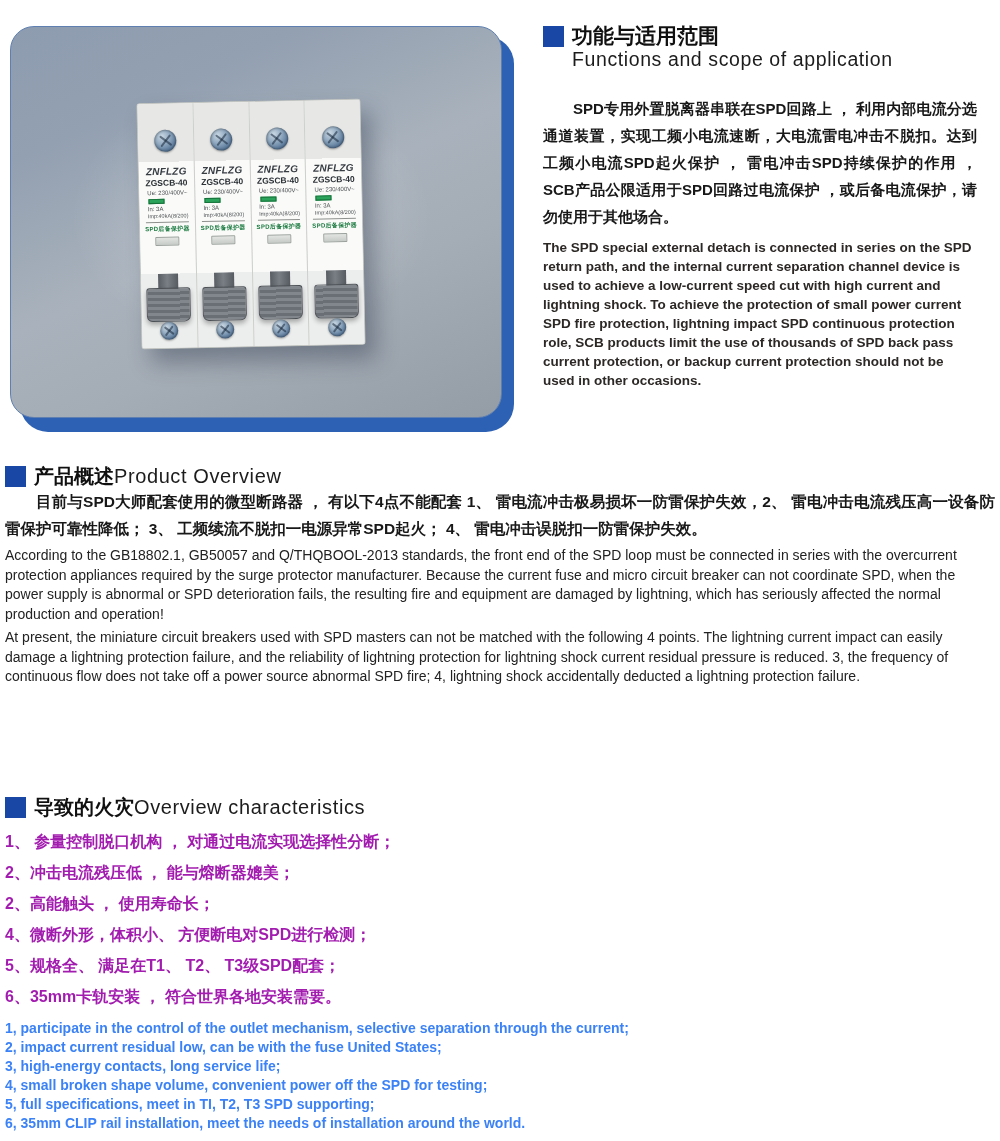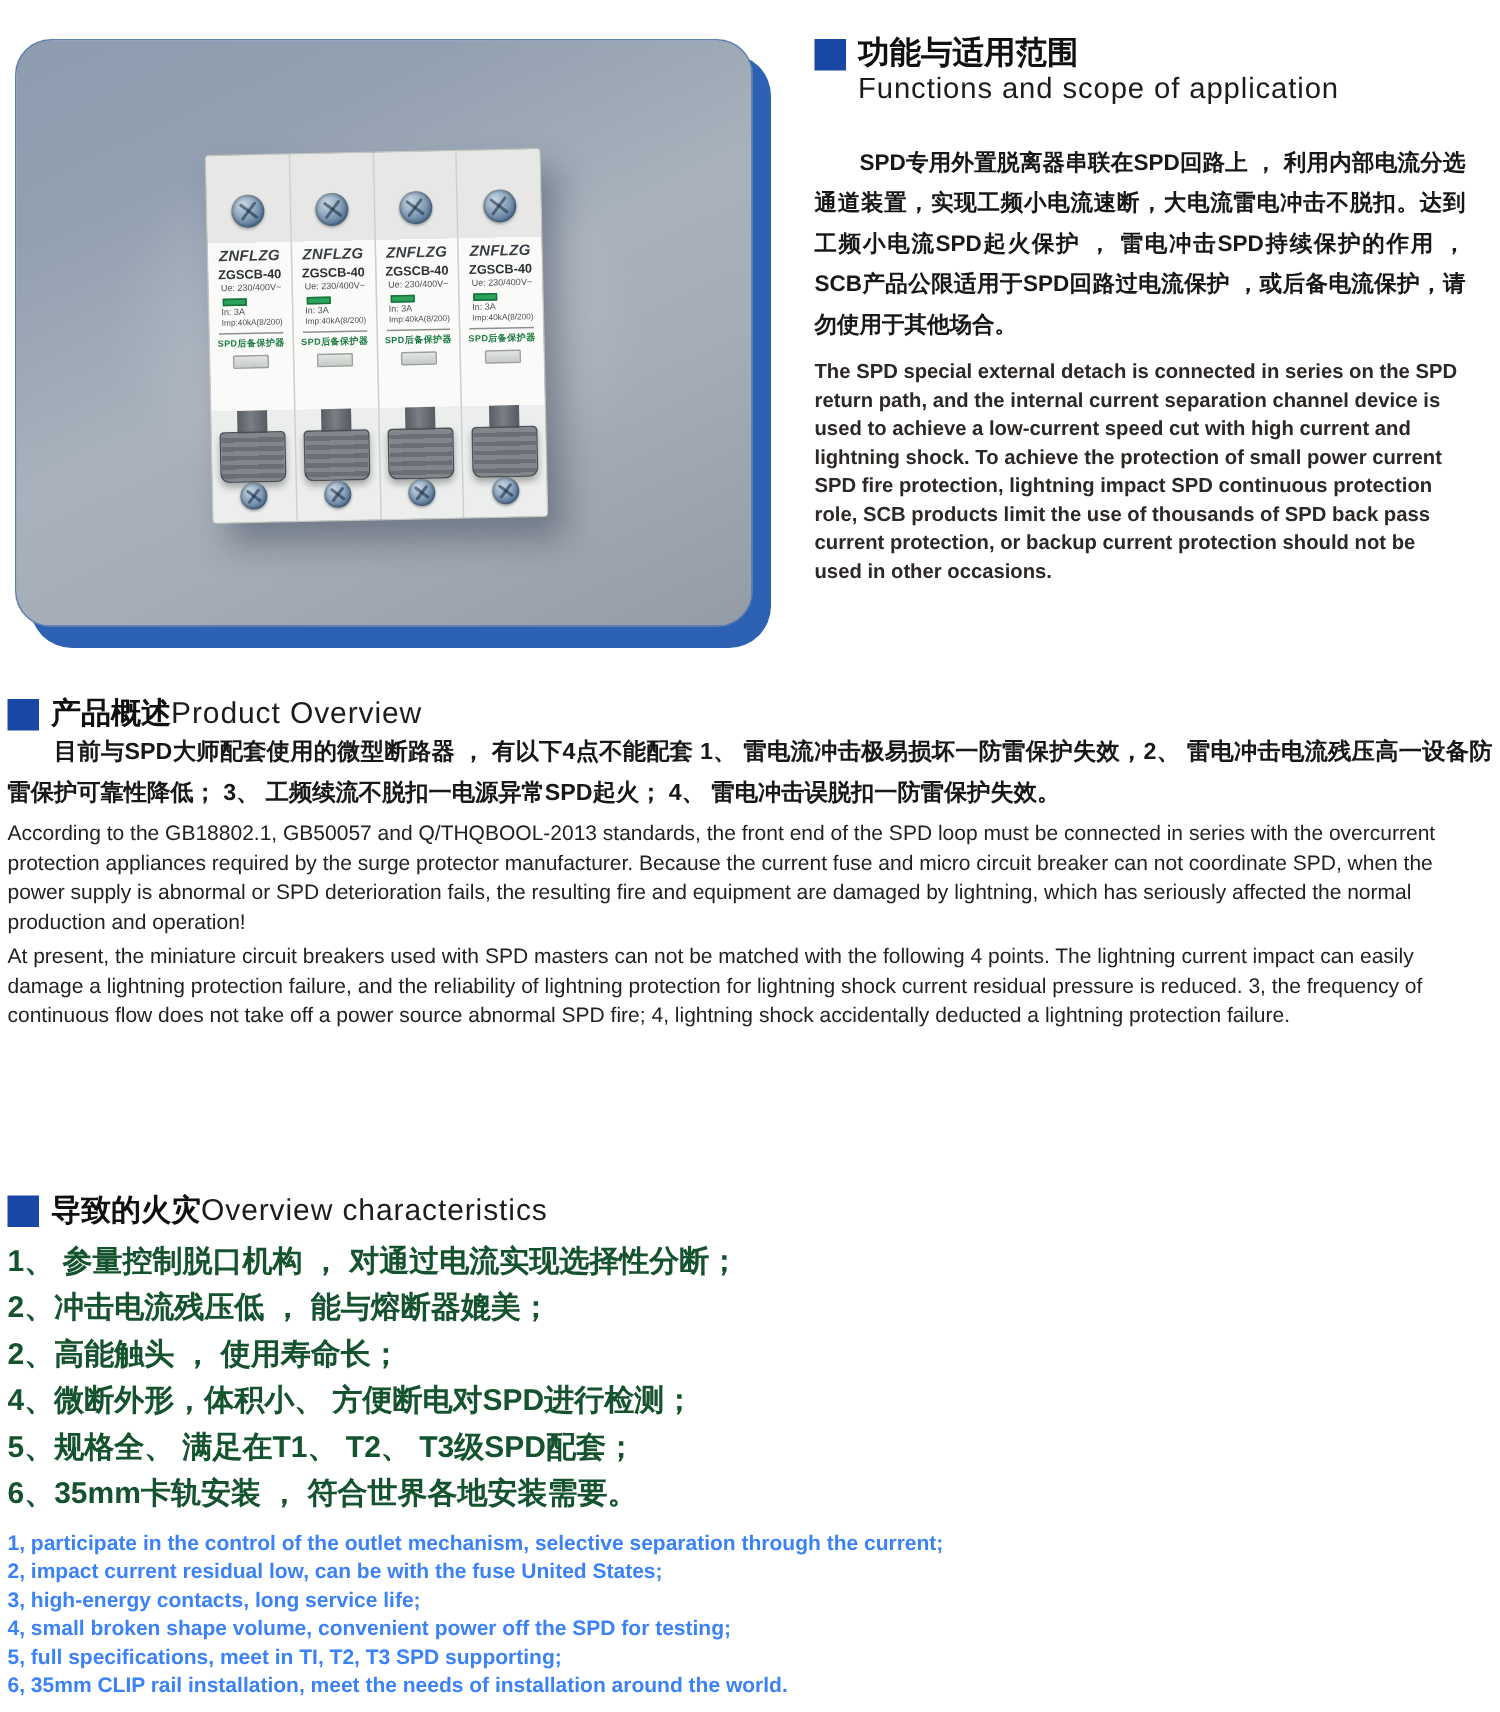--- a/index.html
+++ b/index.html
@@ -99,21 +99,21 @@
   .sec-head .h-en { letter-spacing:.6px; font-size:20px;text-align:center; }
 
   .p-zh {
     margin-top:12px; font-size:15.5px; line-height:27px; font-weight:600;
     text-align:justify; text-indent:2em; color:#181818;
   }
   .p-zh.tight { margin-top:0; }
   .p-en { margin-top:4px; font-size:14px; line-height:19.5px; font-weight:400; color:#222; text-align:left; }
 
   .cn-items { margin-top:14px; }
-  .cn-item { font-size:20px; font-weight:600; color:#14532d; line-height:17px; margin-bottom:14px; }
+  .cn-item { font-size:16px; font-weight:600; color:#a21caf; line-height:17px; margin-bottom:14px; }
   .en-items { margin-top:10px; }
   .en-item { font-size:14px; font-weight:600; color:#3b82f6; line-height:19px; }
 </style>
 </head>
 <body>
 
 <div id="page">
 
   <div class="panel-blue"></div>
   <div class="panel">

